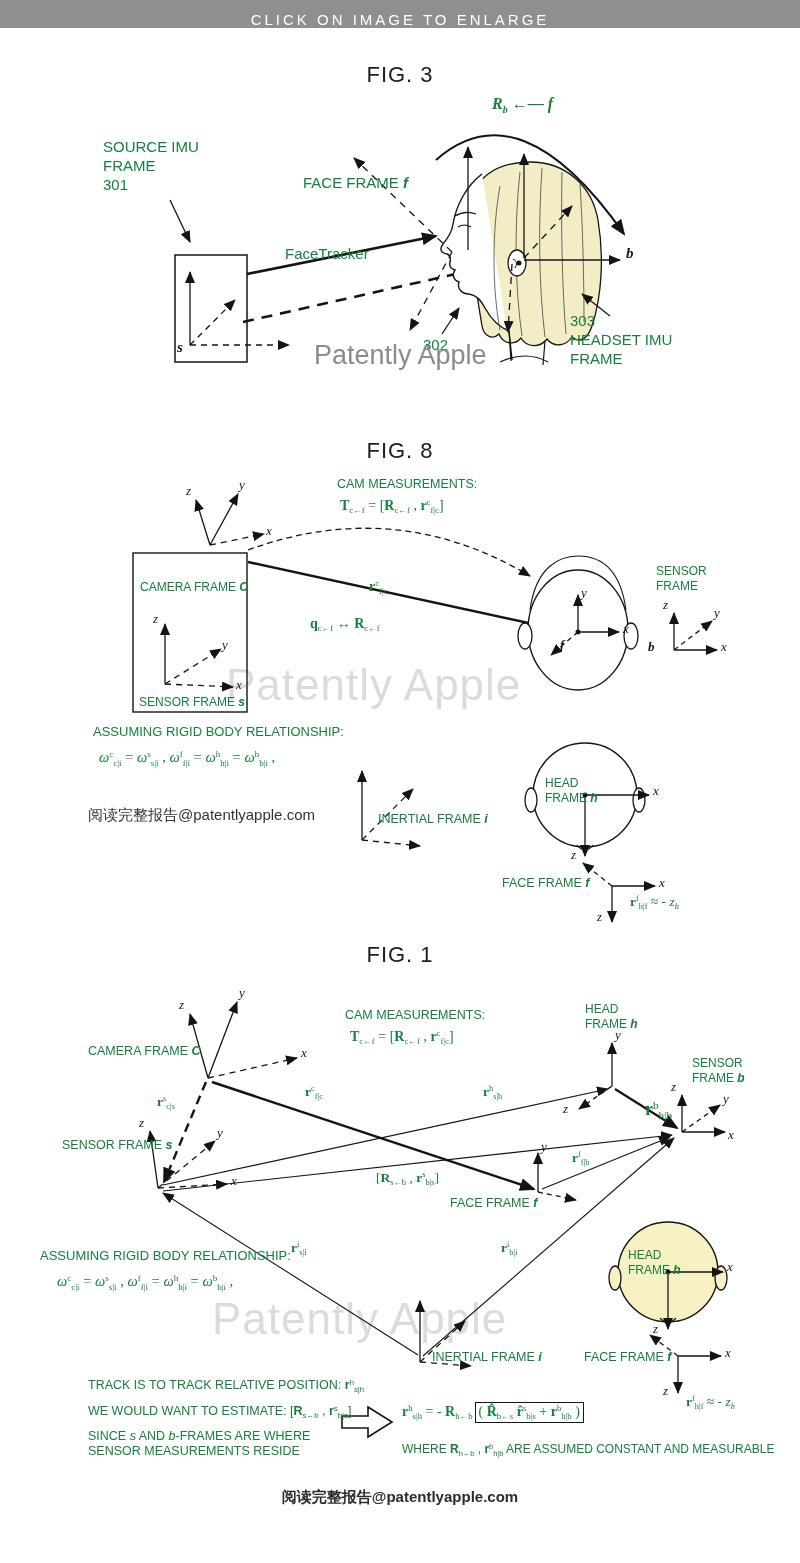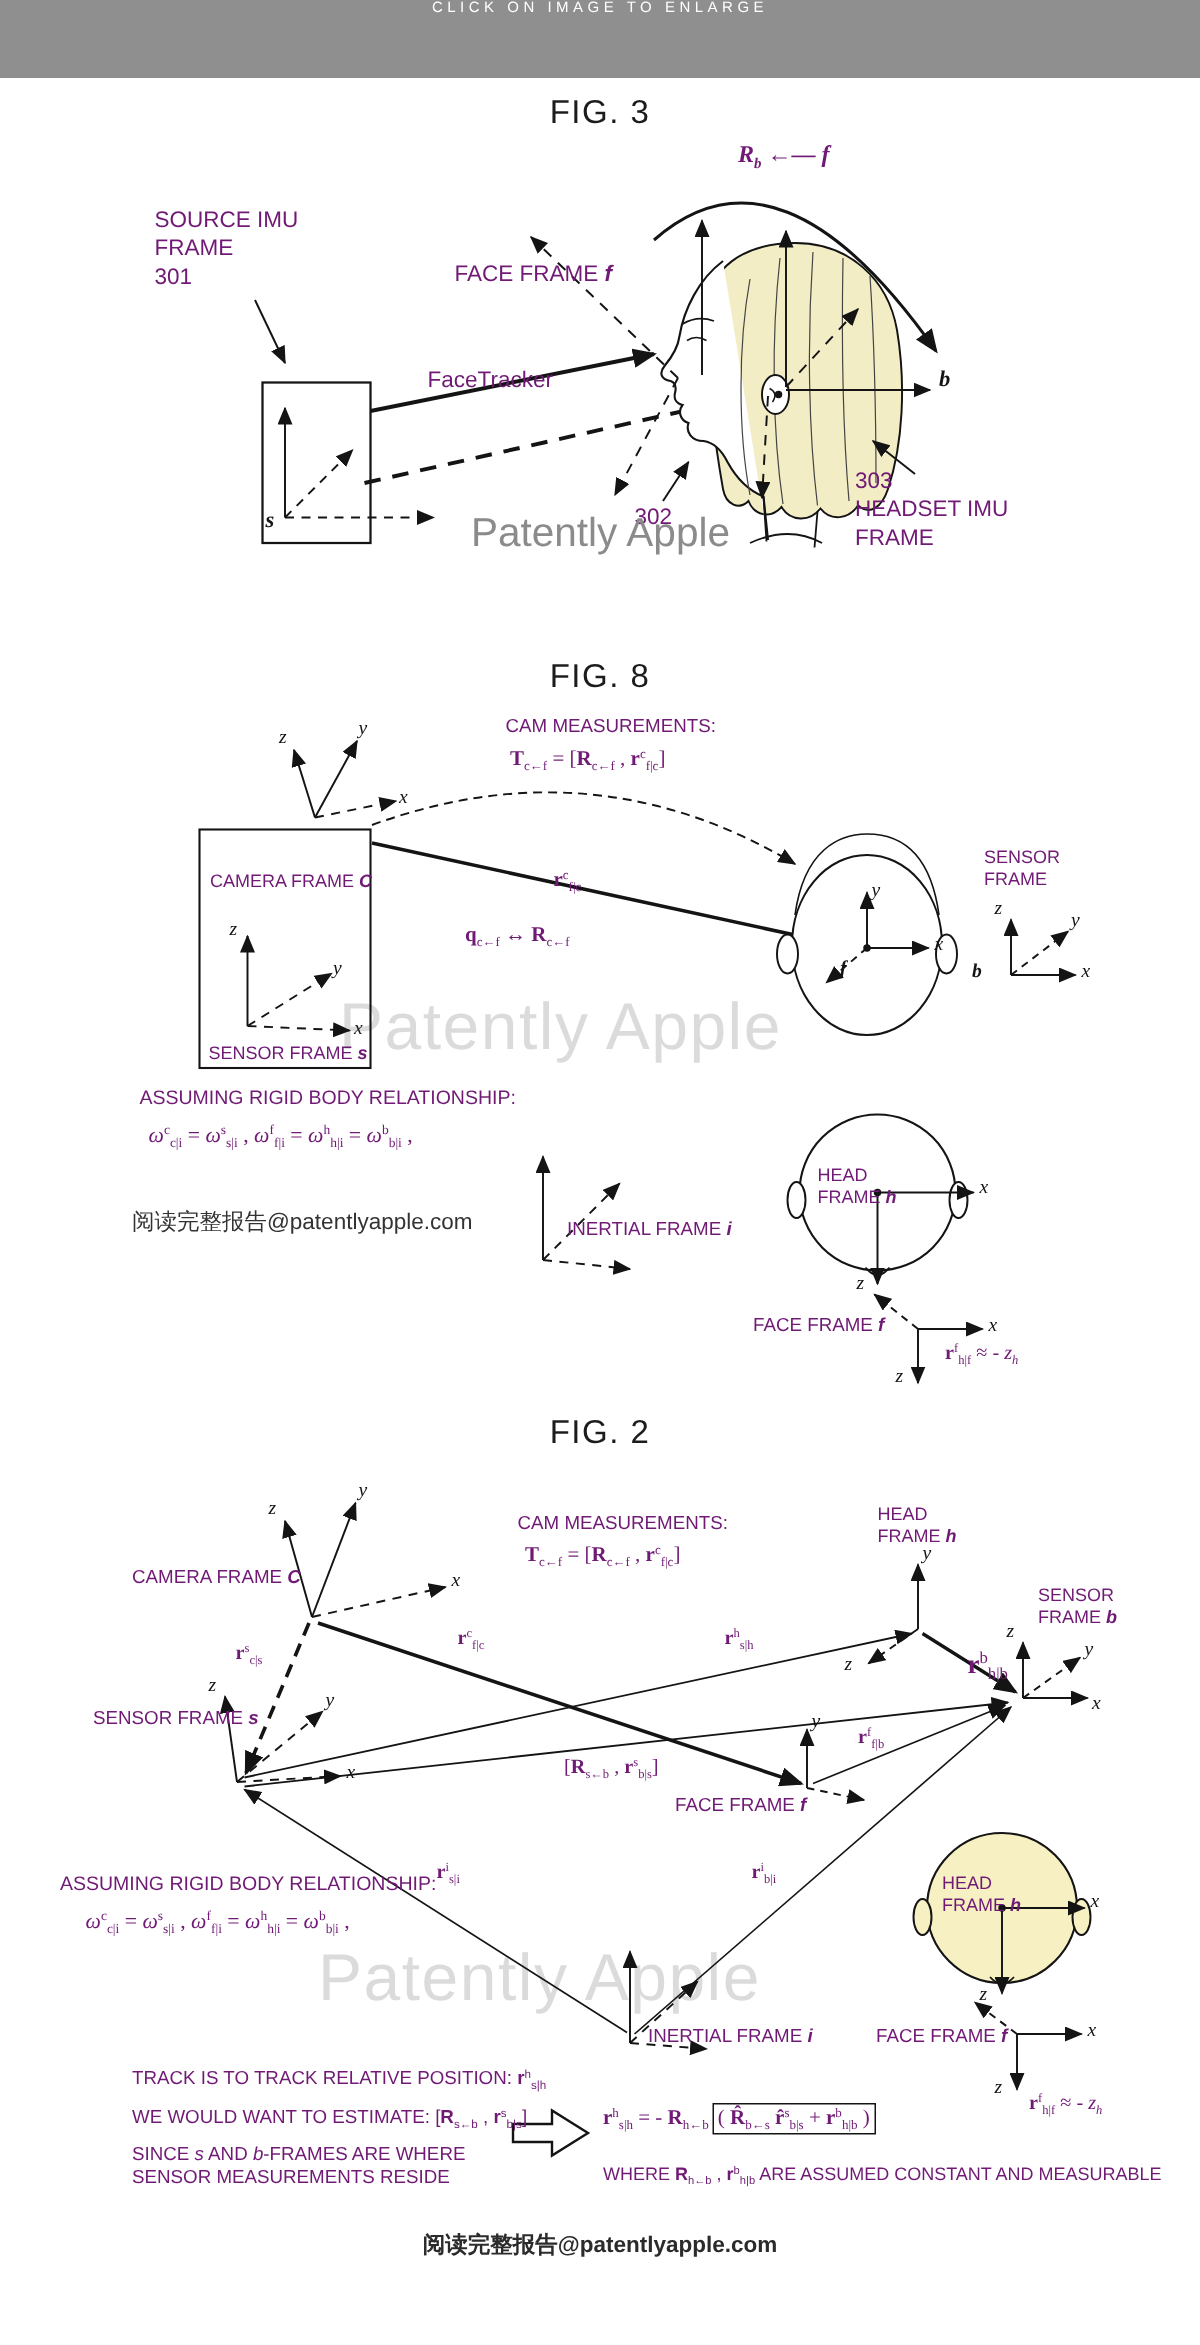--- a/index.html
+++ b/index.html
@@ -1,23 +1,23 @@
 <!DOCTYPE html>
 <html><head>
 <meta charset="utf-8">
 <style>
   *{margin:0;padding:0;box-sizing:border-box}
   html,body{background:#ffffff}
   body{font-family:"Liberation Sans",sans-serif;color:#141414}
   .page{position:relative;width:800px;height:1563px;margin:0 auto;background:#fff;overflow:hidden}
-  .banner{position:absolute;left:0;top:0;width:800px;height:52px;background:#8f8f8f;color:#fff;
-          display:flex;align-items:flex-start;justify-content:center;font-size:10px;letter-spacing:3px;z-index:5}
+  .banner{position:absolute;left:0;top:0;width:800px;height:28px;background:#8f8f8f;color:#fff;
+          display:flex;align-items:flex-end;justify-content:center;font-size:15px;letter-spacing:3px;z-index:5}
   .figwrap{position:absolute;inset:0;cursor:pointer}
   .art{position:absolute;left:0;top:0}
-  .lb{position:absolute;white-space:nowrap;font-size:13px;line-height:1.25;color:#701a75}
+  .lb{position:absolute;white-space:nowrap;font-size:13px;line-height:1.25;color:#15803d}
   .cblk{text-align:left;white-space:normal}
   .ttl{position:absolute;left:0;width:800px;text-align:center;font-size:22px;letter-spacing:1px;color:#1c1c1c}
   .fm{font-family:"Liberation Serif",serif}
   .ax{position:absolute;font-family:"Liberation Serif",serif;font-style:italic;font-size:13px;line-height:1;color:#141414}
   .fr{font-weight:bold}
   sub,sup{font-size:0.62em;letter-spacing:0}
   sub{vertical-align:-0.4em}
   sup{vertical-align:0.55em}
   .eqbox{display:inline-block;border:1.5px solid #141414;padding:0 3px;margin-left:2px}
   .wm{position:absolute;color:rgba(40,40,40,0.17);font-size:44px;letter-spacing:1px;white-space:nowrap}
@@ -226,21 +226,21 @@
       <div><span>FRAME </span><span style="font-weight: bold; font-style: italic;">h</span></div>
     </div>
     <div class="ax" style="left:653px;top:784px">x</div>
     <div class="ax" style="left:571px;top:848px">z</div>
     <div class="lb f12" style="left:502px;top:876px"><span>FACE FRAME </span><span style="font-weight: bold; font-style: italic;">f</span></div>
     <div class="ax" style="left:659px;top:876px">x</div>
     <div class="ax" style="left:597px;top:910px">z</div>
     <div class="lb fm" style="left:630px;top:894px;font-size:13.5px"><span style="font-weight: bold;">r</span><sup>f</sup><sub>h|f</sub><span> ≈ - </span><span style="font-style: italic;">z</span><sub style="font-style: italic;">h</sub></div>
     <div class="wm" style="left:226px;top:660px">Patently Apple</div>
 
-    <div class="ttl" style="top:942px">FIG. 2</div>
+    <div class="ttl" style="top:942px">FIG. 1</div>
     <div class="ax" style="left:179px;top:998px">z</div>
     <div class="ax" style="left:239px;top:986px">y</div>
     <div class="ax" style="left:301px;top:1046px">x</div>
     <div class="lb f12" style="left:88px;top:1044px"><span>CAMERA FRAME </span><span style="font-weight: bold; font-style: italic;">C</span></div>
     <div class="lb f12" style="left:345px;top:1008px">CAM MEASUREMENTS:</div>
     <div class="lb fm" style="left:350px;top:1028px;font-size:14px"><span style="font-weight: bold;">T</span><sub>c←f</sub><span> = [</span><span style="font-weight: bold;">R</span><sub>c←f</sub><span> , </span><span style="font-weight: bold;">r</span><sup>c</sup><sub>f|c</sub><span>]</span></div>
     <div class="lb cblk" style="left:585px;top:1002px;width:80px;font-size:12px">
       <div>HEAD</div>
       <div><span>FRAME </span><span style="font-weight: bold; font-style: italic;">h</span></div>
     </div>

